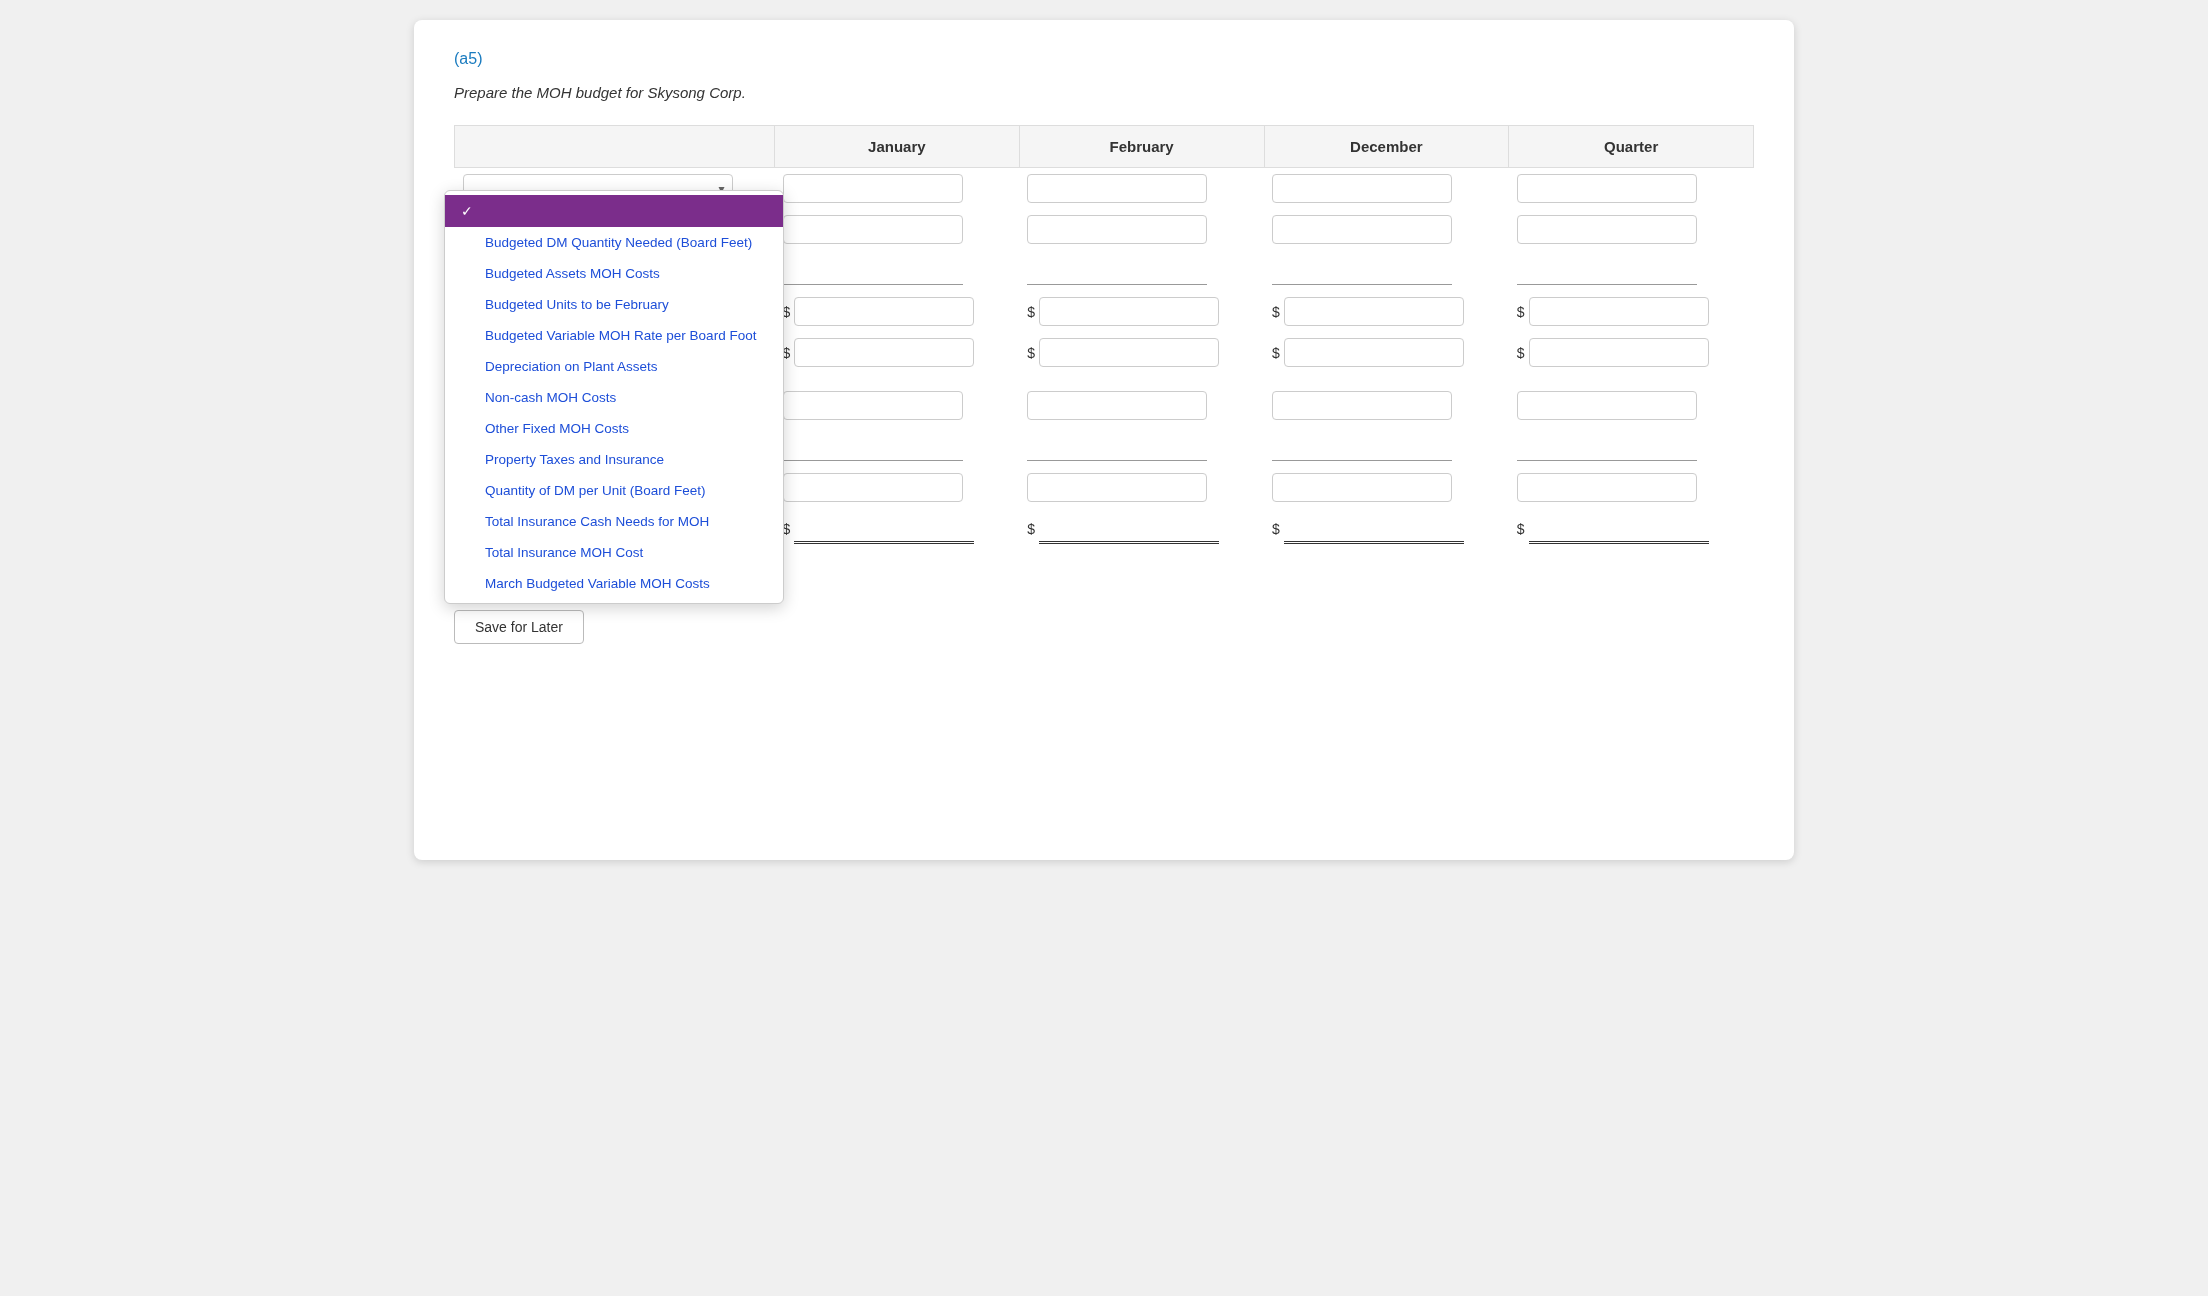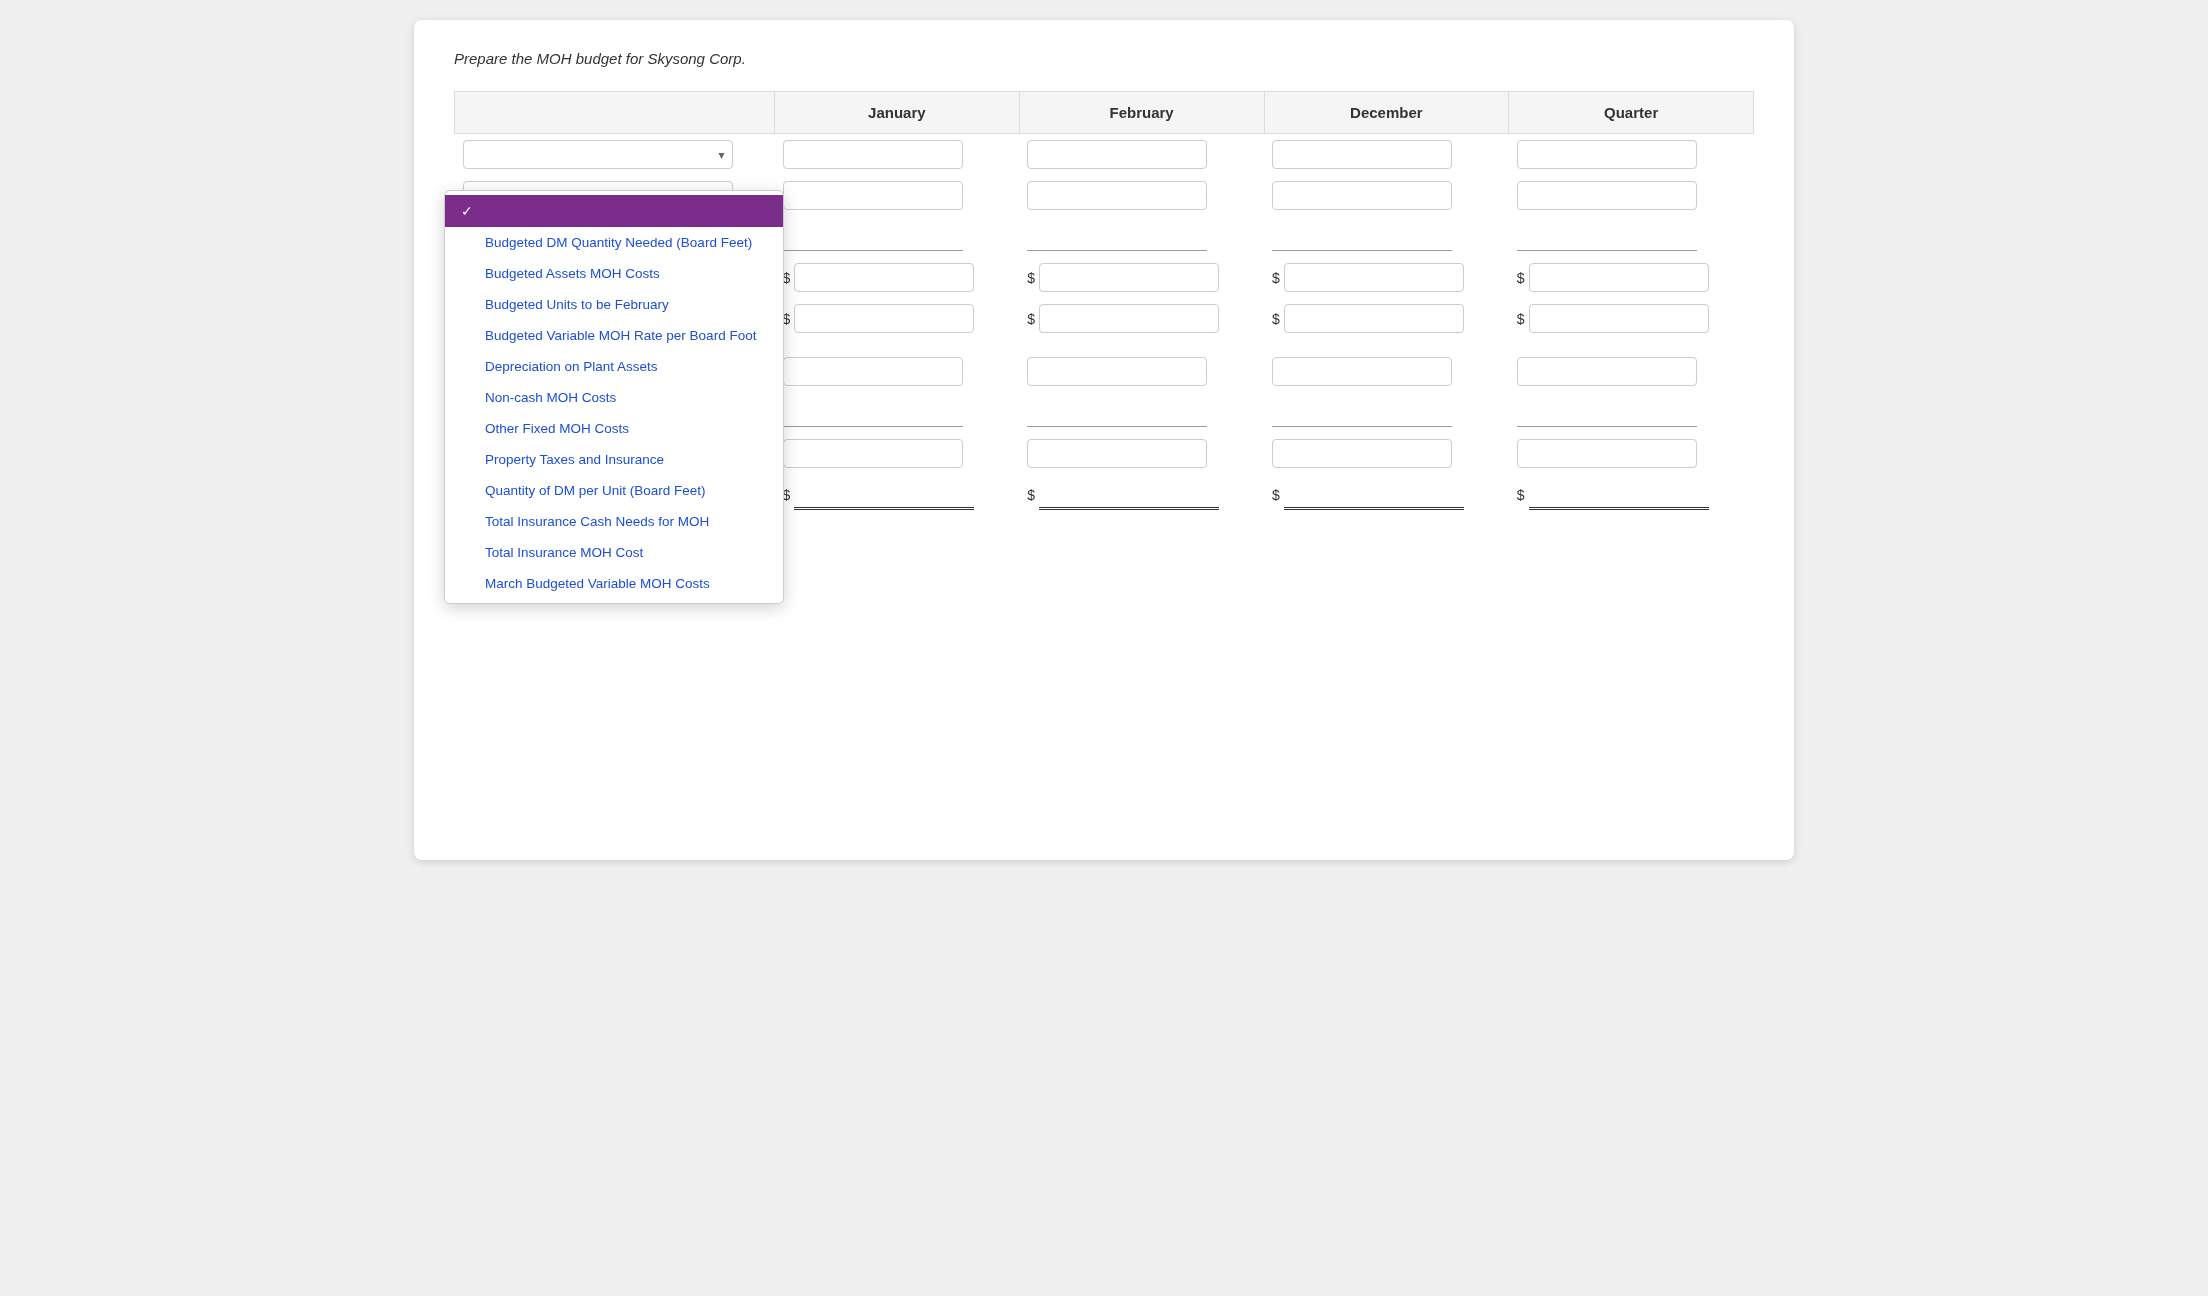--- a/index.html
+++ b/index.html
@@ -197,20 +197,21 @@
       width: 16px;
     }
     .spacer-row td {
       height: 8px;
     }
   </style>
 </head>
 <body>
 
 <div class="page-container">
+  <div class="section-label">(a5)</div>
   <div class="subtitle">Prepare the MOH budget for Skysong Corp.</div>
 
   <table class="budget-table">
     <thead>
       <tr>
         <th></th>
         <th>January</th>
         <th>February</th>
         <th>December</th>
         <th>Quarter</th>
@@ -568,13 +569,16 @@
     <div class="dropdown-overlay-item">
       <span class="checkmark"></span>
       <span>Total Insurance MOH Cost</span>
     </div>
     <div class="dropdown-overlay-item">
       <span class="checkmark"></span>
       <span>March Budgeted Variable MOH Costs</span>
     </div>
   </div>
 
+  <div style="margin-top: 30px;">
+    <button class="save-button">Save for Later</button>
+  </div>
 </div>
 
 </body></html>

